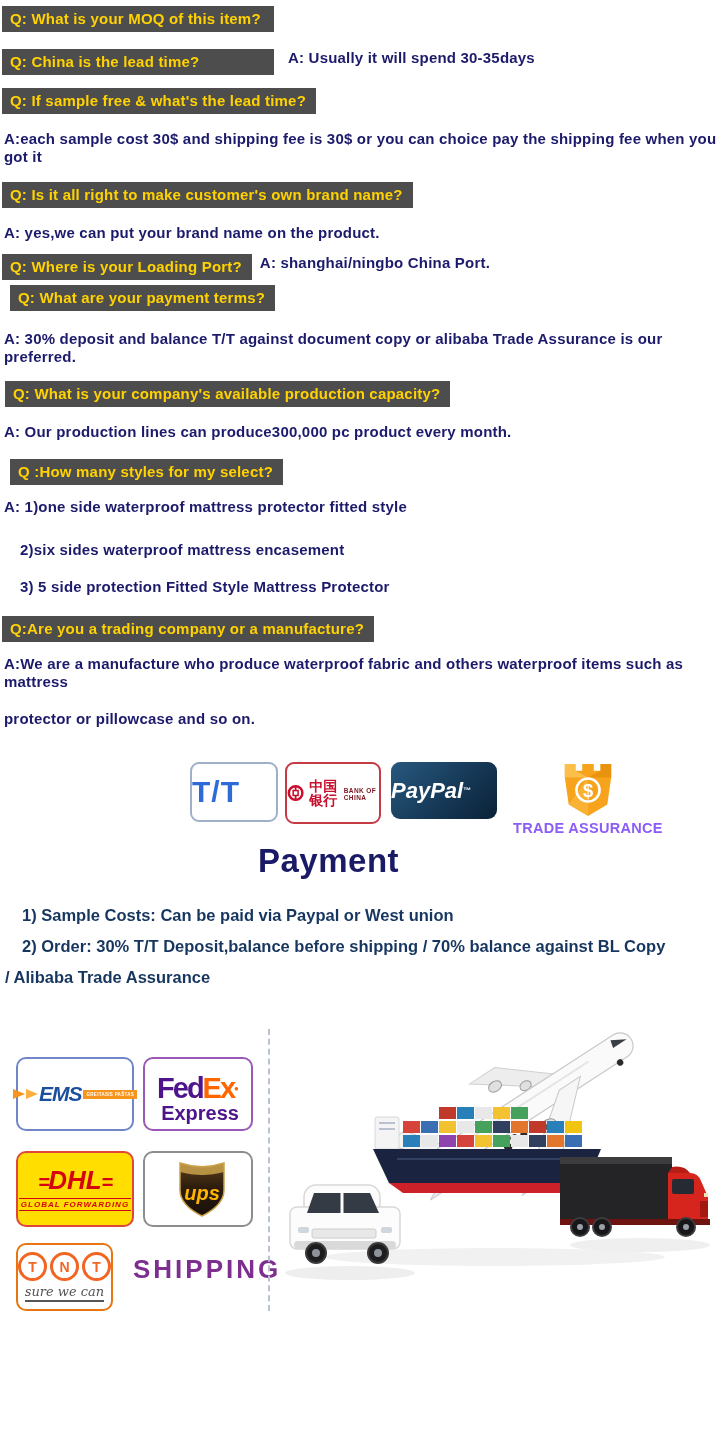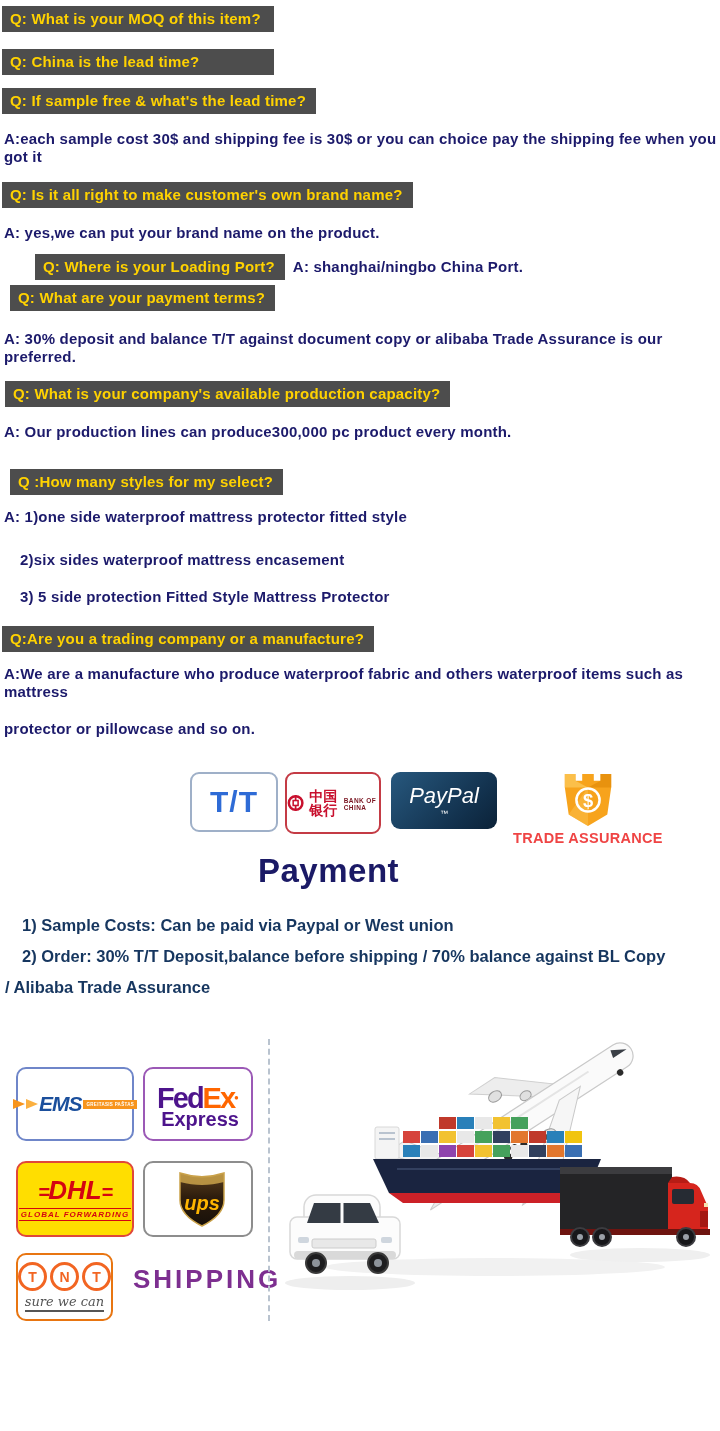--- a/index.html
+++ b/index.html
@@ -2,51 +2,51 @@
 <html><head>
 <meta charset="utf-8">
 <style>
   html,body { margin:0; padding:0; background:#ffffff; }
   .page {
     position:relative; width:720px; height:1431px; margin:0 auto;
     background:#ffffff; overflow:hidden;
     font-family:"Liberation Sans", sans-serif;
   }
   .faq { padding:6px 0 0 2px; }
-  .frow { display:flex; align-items:center; }
+  .frow { display:flex; }
   .qbanner {
     display:inline-block; box-sizing:border-box;
     background:#4d4d4d; color:#ffd200;
     font-weight:bold; font-size:15px; line-height:15px;
     padding:5px 10px 6px 8px; white-space:nowrap;
     letter-spacing:0.2px;
   }
   .answer {
     color:#1c1a6b; font-weight:bold; font-size:15px;
     letter-spacing:0.2px; line-height:18px;
   }
   .answer-inline { margin-left:8px; white-space:nowrap; }
   .answer-block { margin-left:2px; }
 
   
   .pay-row { display:flex; align-items:flex-start; margin:34px 0 0 190px; height:80px; }
   .card { box-sizing:border-box; border-radius:9px; background:#fff;
-          display:flex; align-items:center; justify-content:center; }
+          display:flex; align-items:center; justify-content:flex-start; }
   .tt-card { width:88px; height:60px; border:2px solid #9fb0c8;
              color:#2e6bd6; font-size:30px; font-weight:bold; letter-spacing:1px; }
   .boc-card { width:96px; height:62px; border:2px solid #c43b45; margin-left:7px; gap:5px; }
   .boc-text { display:flex; flex-direction:row; align-items:center; line-height:1; }
   .boc-cn { color:#c8102e; font-size:14px; font-weight:bold; font-family:"DejaVu Serif", serif; }
   .boc-en { color:#7a1420; font-size:6.5px; font-weight:bold; letter-spacing:0.4px; margin-top:3px; }
   .paypal-card { width:106px; height:57px; margin-left:10px; border:0;
                  background:linear-gradient(135deg,#27587e 0%,#12314d 70%,#0b2238 100%);
-                 color:#fff; font-style:italic; font-weight:normal; font-size:22px;flex-direction:column; }
+                 color:#fff; font-style:italic; font-weight:bold; font-size:22px; }
   .paypal-card .tm { font-size:8px; vertical-align:top; font-style:normal; }
   .ta-block { margin-left:16px; display:flex; flex-direction:column; align-items:center; }
-  .ta-label { color:#ef4444; font-weight:bold; font-size:14.5px; letter-spacing:0.3px;
+  .ta-label { color:#8b5cf6; font-weight:bold; font-size:14.5px; letter-spacing:0.3px;
               margin-top:2px; white-space:nowrap; }
   .payment-title { margin:0 0 0 258px; color:#1b1a66; font-size:33px; font-weight:bold;
                    letter-spacing:0.5px; }
   .notes { margin-top:20px; color:#16365f; font-weight:bold; font-size:16.5px; }
   .notes div { line-height:31px; }
   .note-indent { margin-left:22px; }
   .note-flush { margin-left:5px; }
 
   
   .ship-section { display:flex; margin-top:22px; align-items:flex-end; }
@@ -54,21 +54,21 @@
   .logo-row { display:flex; align-items:center; }
   .carrier { box-sizing:border-box; border-radius:10px; background:#fff;
              display:flex; align-items:center; justify-content:center; flex-direction:column; }
   .ems-card { width:118px; height:74px; border:2px solid #6f86c9; flex-direction:row; }
   .ems-wing { width:0; height:0; border-style:solid; border-width:5px 0 5px 12px;
               border-color:transparent transparent transparent #f7941d; margin-right:1px; }
   .ems-word { color:#1b4f9c; font-weight:bold; font-style:italic; font-size:21px; letter-spacing:-1px; }
   .ems-bar { background:#f7941d; color:#fff; font-size:4.5px; font-weight:bold;
              padding:2px 3px; margin-left:2px; white-space:nowrap; letter-spacing:0.3px; }
   .fedex-card { width:110px; height:74px; border:2px solid #9b59b6; margin-left:9px; }
-  .fedex-word { font-weight:bold; font-size:29px; letter-spacing:-2px; line-height:30px; }
+  .fedex-word { font-weight:bold; font-size:29px; letter-spacing:-2px; line-height:37px; }
   .fedex-fed { color:#4d148c; }
   .fedex-ex { color:#ff6600; }
   .fedex-reg { color:#ff6600; font-size:8px; vertical-align:top; letter-spacing:0; }
   .fedex-sub { color:#4d148c; font-size:20px; font-weight:bold; align-self:flex-end;
                margin:0 12px 0 0; line-height:12px; }
   .dhl-card { width:118px; height:76px; background:#ffde00; border:2px solid #e0473a; margin-top:20px; }
   .dhl-word { color:#d40511; font-weight:bold; font-style:italic; font-size:26px;
               letter-spacing:0px; line-height:24px; }
   .dhl-dash { color:#d40511; font-weight:bold; font-size:20px; letter-spacing:-2px; }
   .dhl-sub { color:#d40511; font-style:italic; font-weight:bold; font-size:8px;
@@ -94,48 +94,49 @@
 <div class="page">
 
   <div class="faq">
 
     <div class="frow" style="margin-top:0;">
       <span class="qbanner" style="min-width:272px;">Q: What is your MOQ of this item?</span>
     </div>
 
     <div class="frow" style="margin-top:17px;">
       <span class="qbanner" style="min-width:272px;">Q: China is the lead time?</span>
+      <span class="answer answer-inline" style="margin-left:14px;">A: Usually it will spend 30-35days</span>
     </div>
 
     <div class="frow" style="margin-top:13px;">
       <span class="qbanner" style="min-width:306px;">Q: If sample free &amp; what's the lead time?</span>
     </div>
     <div class="answer answer-block" style="margin-top:16px;">A:each sample cost 30$ and shipping fee is 30$ or you can choice pay the shipping fee when you got it</div>
 
     <div class="frow" style="margin-top:16px;">
       <span class="qbanner">Q: Is it all right to make customer's own brand name?</span>
     </div>
     <div class="answer answer-block" style="margin-top:16px;">A: yes,we can put your brand name on the product.</div>
 
     <div class="frow" style="margin-top:12px;">
-      <span class="qbanner" style="min-width:248px;margin-left:33px;">Q: Where is your Loading Port?</span>
+      <span class="qbanner" style="min-width:248px;">Q: Where is your Loading Port?</span>
       <span class="answer answer-inline">A: shanghai/ningbo China Port.</span>
     </div>
 
     <div class="frow" style="margin-top:5px;margin-left:8px;">
       <span class="qbanner">Q: What are your payment terms?</span>
     </div>
     <div class="answer answer-block" style="margin-top:19px;">A: 30% deposit and balance T/T against document copy or alibaba Trade Assurance is our preferred.</div>
 
     <div class="frow" style="margin-top:15px;margin-left:3px;">
       <span class="qbanner">Q: What is your company's available production capacity?</span>
     </div>
     <div class="answer answer-block" style="margin-top:16px;">A: Our production lines can produce300,000 pc product every month.</div>
 
-    <div class="frow" style="margin-top:28px;margin-left:8px;">
+    <div class="frow" style="margin-top:18px;margin-left:8px;">
       <span class="qbanner">Q :How many styles for my select?</span>
     </div>
     <div class="answer answer-block" style="margin-top:13px;">A: 1)one side waterproof mattress protector fitted style</div>
     <div class="answer answer-block" style="margin-top:25px;margin-left:18px;">2)six sides waterproof mattress encasement</div>
     <div class="answer answer-block" style="margin-top:19px;margin-left:18px;">3) 5 side protection Fitted Style Mattress Protector</div>
 
     <div class="frow" style="margin-top:20px;">
       <span class="qbanner">Q:Are you a trading company or a manufacture?</span>
     </div>
     <div class="answer answer-block" style="margin-top:13px;">A:We are a manufacture who produce waterproof fabric and others waterproof items such as mattress</div>

